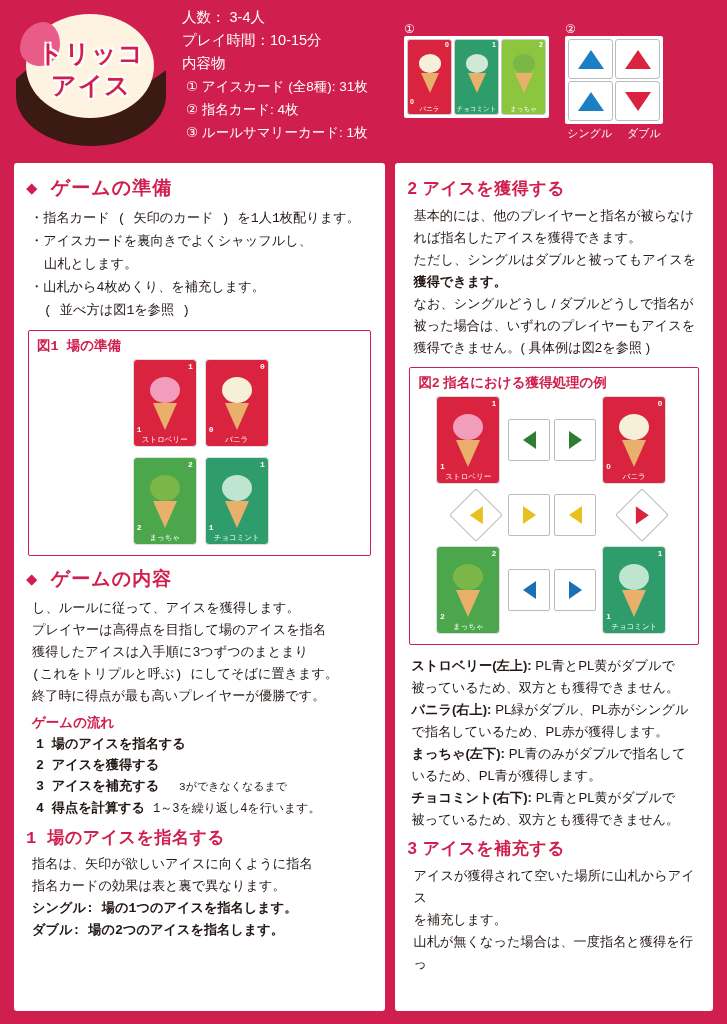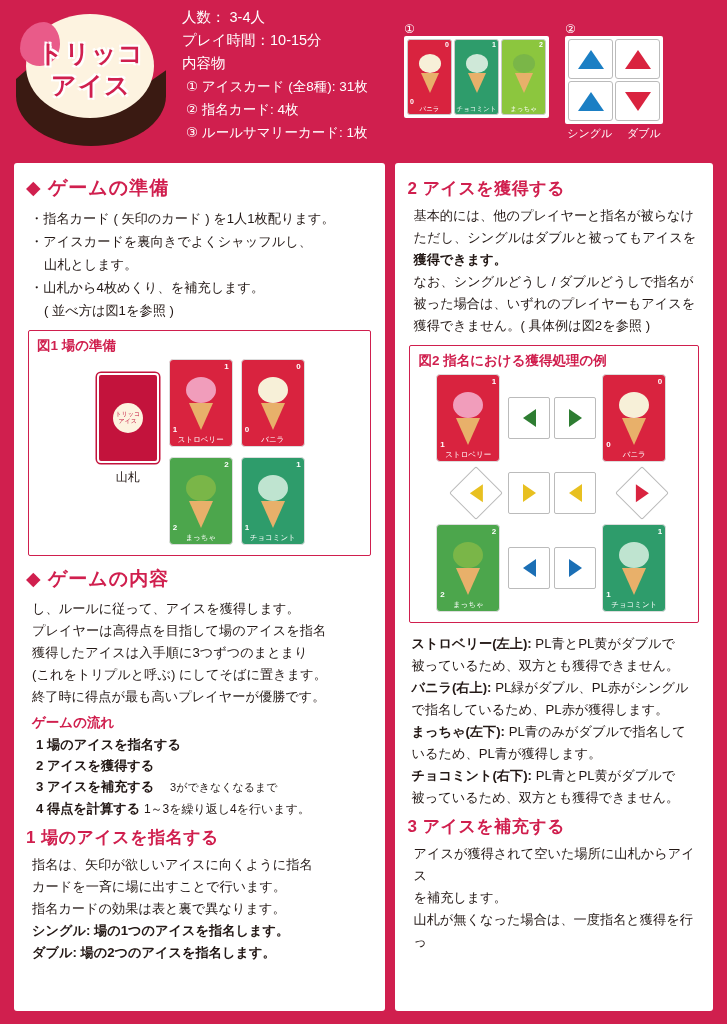--- a/index.html
+++ b/index.html
@@ -80,21 +80,21 @@
   }
   .arrow-col{display:flex;flex-direction:column;gap:2px;}
   .tri-up{width:0;height:0;border-left:13px solid transparent;border-right:13px solid transparent;border-bottom:19px solid #1b7fc4;}
   .tri-up-r{width:0;height:0;border-left:13px solid transparent;border-right:13px solid transparent;border-bottom:19px solid #d9233f;}
   .tri-down-r{width:0;height:0;border-left:13px solid transparent;border-right:13px solid transparent;border-top:19px solid #d9233f;}
   .fig-caps{display:flex;gap:10px;color:#fff;font-size:11px;justify-content:space-around;margin-top:2px;}
 
   
   .cols{position:absolute;left:14px;top:163px;width:699px;display:flex;gap:10px;}
   .col{background:#fff;border-radius:3px;padding:8px 12px 10px 12px;box-sizing:border-box;}
-  .col-left{width:404px;height:848px;}
+  .col-left{width:404px;height:848px;font-family:Liberation Mono, monospace;}
   .col-right{width:345px;height:848px;}
 
   h2.sec{
     color:#d01f4e;font-size:19px;font-weight:bold;margin:4px 0 6px 0;
     letter-spacing:1px;
   }
   h2.num{
     color:#d01f4e;font-size:17px;font-weight:bold;margin:6px 0 5px 0;letter-spacing:.5px;
   }
   p.body{font-size:13.2px;line-height:22px;margin:0 0 0 6px;}
@@ -243,26 +243,20 @@
         <li>・指名カード ( 矢印のカード ) を1人1枚配ります。</li>
         <li>・アイスカードを裏向きでよくシャッフルし、</li>
         <li class="indent">山札とします。</li>
         <li>・山札から4枚めくり、を補充します。</li>
         <li class="indent">( 並べ方は図1を参照 )</li>
       </ul>
 
       <div class="figbox">
         <div class="figtitle">図1 場の準備</div>
         <div class="fig1row">
-          <div>
-            <div class="deck">
-              <div class="deck-in">トリッコ<br>アイス</div>
-            </div>
-            <div class="deck-cap">山札</div>
-          </div>
           <div class="grid2">
             <div class="card" style="background:#d9233f">
               <span class="num tr">1</span>
               <span class="num bl">1</span>
               <div class="cone2">
                   <div class="scoop" style="background:#f19dbb"></div>
                   <div class="cn"></div>
                 </div>
               <div class="cap">ストロベリー</div>
             </div>
@@ -309,30 +303,30 @@
         <div><b>1 場のアイスを指名する</b></div>
         <div><b>2 アイスを獲得する</b></div>
         <div><b>3 アイスを補充する</b>
           <span style="font-weight:normal;margin-left:12px;font-size:11px;">3ができなくなるまで</span></div>
         <div><b>4 得点を計算する</b>
           <span style="font-weight:normal;margin-left:0;font-size:12px;">1～3を繰り返し4を行います。</span></div>
       </div>
 
       <h2 class="num">1 場のアイスを指名する</h2>
       <p class="body">指名は、矢印が欲しいアイスに向くように指名</p>
-      <p class="body">カードを一斉に場に出すことで行います。</p>
       <p class="body">指名カードの効果は表と裏で異なります。</p>
       <p class="body" style="font-weight:bold">シングル: 場の1つのアイスを指名します。</p>
       <p class="body" style="font-weight:bold">ダブル: 場の2つのアイスを指名します。</p>
     </div>
 
     <div class="col col-right">
 
       <h2 class="num">2 アイスを獲得する</h2>
       <p class="body">基本的には、他のプレイヤーと指名が被らなけ</p>
+      <p class="body">れば指名したアイスを獲得できます。</p>
       <p class="body">ただし、シングルはダブルと被ってもアイスを</p>
       <p class="body" style="font-weight:bold">獲得できます。</p>
       <p class="body">なお、シングルどうし / ダブルどうしで指名が</p>
       <p class="body">被った場合は、いずれのプレイヤーもアイスを</p>
       <p class="body">獲得できません。( 具体例は図2を参照 )</p>
 
       <div class="figbox">
         <div class="figtitle">図2 指名における獲得処理の例</div>
 
         <div class="fig2grid">

